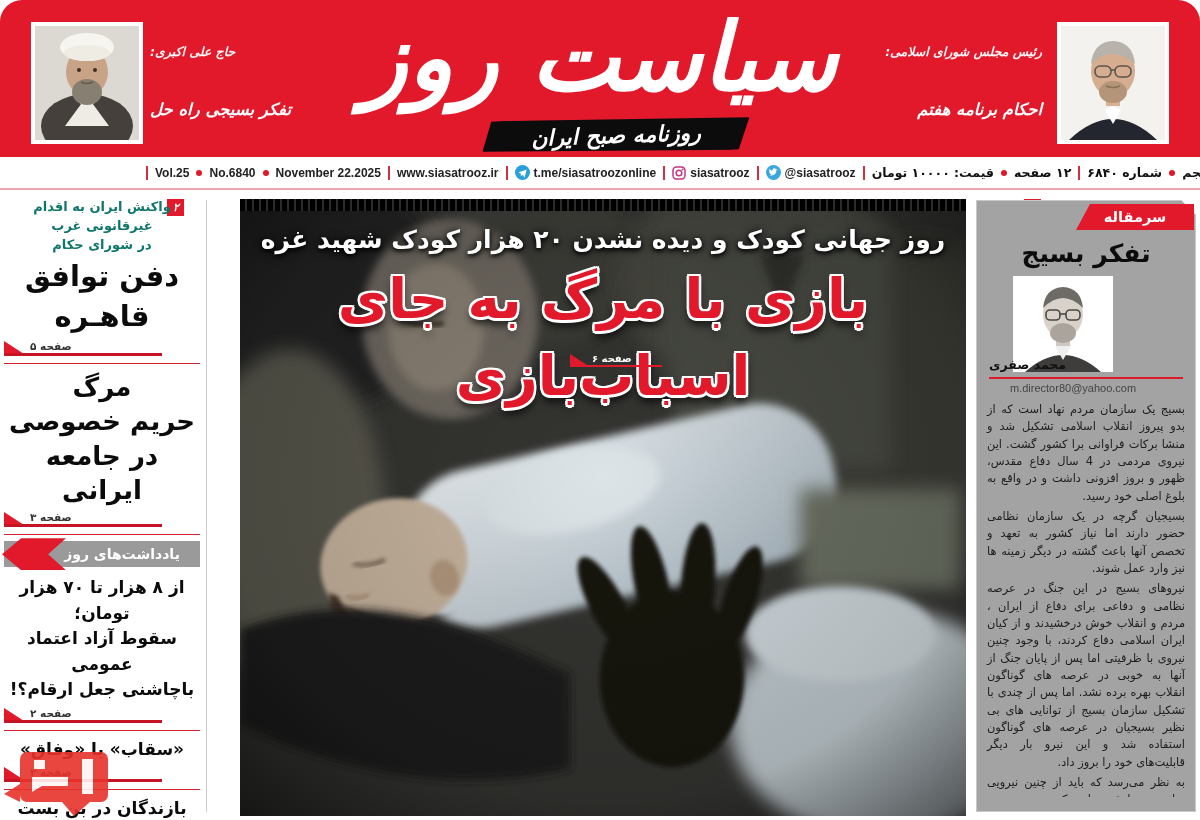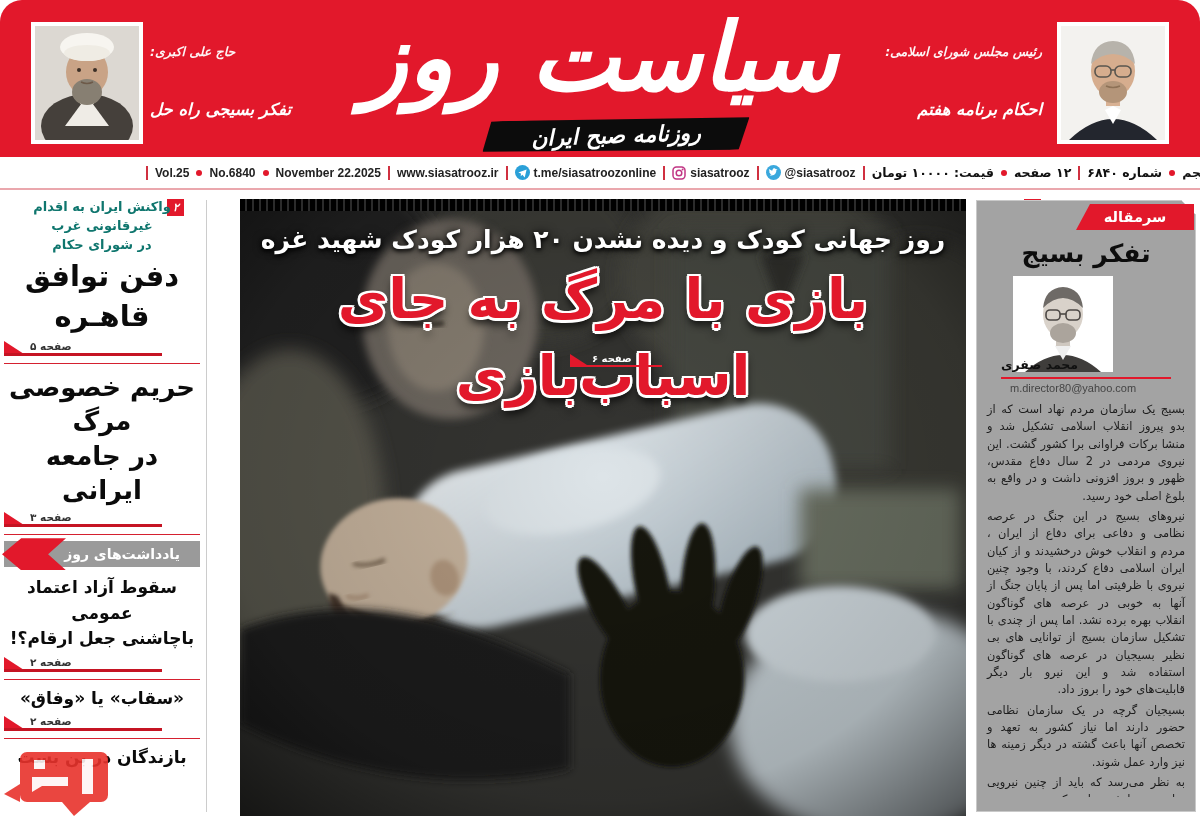--- a/index.html
+++ b/index.html
@@ -79,21 +79,21 @@
   .ph-marker .mtext{position:absolute;left:22px;bottom:3px;font-size:10px;font-weight:700;color:#fff;direction:rtl;}
   
   .editorial{position:absolute;left:976px;top:200px;width:220px;height:612px;box-sizing:border-box;
              border:1px solid #c9c9c9;background:#a3a3a3;overflow:hidden;
              clip-path:polygon(0 0,calc(100% - 15px) 0,100% 15px,100% 100%,0 100%);}
   .ed-tab{position:absolute;left:1076px;top:204px;width:118px;height:26px;background:var(--red);z-index:5;
           clip-path:polygon(14px 0,100% 0,100% 100%,0 100%);
           display:flex;align-items:center;justify-content:center;color:#fff;font-size:14.5px;font-weight:800;direction:rtl;}
   .ed-title{margin-top:38px;text-align:center;font-size:25px;font-weight:800;color:#0c0c0c;direction:rtl;}
   .ed-portrait{width:100px;height:96px;margin:8px auto 0 36px;display:block;}
-  .ed-author-row{position:relative;margin:-18px 24px 0;border-bottom:2.5px solid var(--red);
+  .ed-author-row{position:relative;margin:-18px 12px 0;border-bottom:2.5px solid var(--red);
                  padding-bottom:4px;text-align:left;direction:ltr;}
   .ed-author{font-size:12.5px;font-weight:800;color:#111;direction:rtl;display:inline-block;}
   .ed-email{text-align:left;font-size:11px;color:#444;margin:3px 14px 7px;
             font-family:"Liberation Sans","DejaVu Sans",sans-serif;padding-left:19px;}
   .ed-body{direction:rtl;text-align:justify;font-size:11.4px;line-height:1.52;color:#1d1d1d;
            padding:0 10px;height:396px;overflow:hidden;}
   .ed-body p{margin:0 0 3px;}
   
   .watermark{position:absolute;left:4px;top:750px;width:118px;height:66px;opacity:.9;z-index:6;pointer-events:none;}
 </style>
@@ -216,37 +216,38 @@
       <div class="sb-title-xl">قاهـره</div>
       <div class="marker">
         <span class="mtri"></span>
         <span class="mline"></span>
         <span class="mtext">صفحه ۵</span>
       </div>
     </div>
     <div class="sep"></div>
 
     <div>
+      <div class="sb-title-l">مرگ</div>
       <div class="sb-title-l">حریم خصوصی</div>
-      <div class="sb-title-l">مرگ</div>
       <div class="sb-title-l">در جامعه ایرانی</div>
       <div class="marker">
         <span class="mtri"></span>
         <span class="mline"></span>
         <span class="mtext">صفحه ۳</span>
       </div>
     </div>
     <div class="sep"></div>
 
     <div class="section-band">
       <span class="ribbon"></span>
       <span class="label">یادداشت‌های روز</span>
     </div>
 
     <div>
+      <div class="sb-title-m">از ۸ هزار تا ۷۰ هزار تومان؛</div>
       <div class="sb-title-m">سقوط آزاد اعتماد عمومی</div>
       <div class="sb-title-m">باچاشنی جعل ارقام؟!</div>
       <div class="marker">
         <span class="mtri"></span>
         <span class="mline"></span>
         <span class="mtext">صفحه ۲</span>
       </div>
     </div>
     <div class="sep"></div>
 
@@ -345,23 +346,23 @@
       <ellipse cx="50" cy="57" rx="13" ry="10" fill="#aba49c"></ellipse>
       <rect x="33" y="34" width="14" height="10" rx="4" fill="none" stroke="#4c4845" stroke-width="1.6"></rect>
       <rect x="53" y="34" width="14" height="10" rx="4" fill="none" stroke="#4c4845" stroke-width="1.6"></rect>
       <line x1="47" y1="38" x2="53" y2="38" stroke="#4c4845" stroke-width="1.6"></line>
     </svg>
     <div class="ed-author-row">
       <span class="ed-author">محمد صفری</span>
     </div>
     <div class="ed-email">m.director80@yahoo.com</div>
     <div class="ed-body">
-      <p>بسیج یک سازمان مردم نهاد است که از بدو پیروز انقلاب اسلامی تشکیل شد و منشا برکات فراوانی برا کشور گشت. این نیروی مردمی در 2 سال دفاع مقدس، ظهور و بروز افزونی داشت و در واقع به بلوغ اصلی خود رسید.</p>
+      <p>بسیج یک سازمان مردم نهاد است که از بدو پیروز انقلاب اسلامی تشکیل شد و منشا برکات فراوانی برا کشور گشت. این نیروی مردمی در 4 سال دفاع مقدس، ظهور و بروز افزونی داشت و در واقع به بلوغ اصلی خود رسید.</p>
+      <p>بسیجیان گرچه در یک سازمان نظامی حضور دارند اما نیاز کشور به تعهد و تخصص آنها باعث گشته در دیگر زمینه ها نیز وارد عمل شوند.</p>
       <p>نیروهای بسیج در این جنگ در عرصه نظامی و دفاعی برای دفاع از ایران ، مردم و انقلاب خوش درخشیدند و از کیان ایران اسلامی دفاع کردند، با وجود چنین نیروی با ظرفیتی اما پس از پایان جنگ از آنها به خوبی در عرصه های گوناگون انقلاب بهره برده نشد. اما پس از چندی با تشکیل سازمان بسیج از توانایی های بی نظیر بسیجیان در عرصه های گوناگون استفاده شد و این نیرو بار دیگر قابلیت‌های خود را بروز داد.</p>
-      <p>بسیجیان گرچه در یک سازمان نظامی حضور دارند اما نیاز کشور به تعهد و تخصص آنها باعث گشته در دیگر زمینه ها نیز وارد عمل شوند.</p>
       <p>به نظر می‌رسد که باید از چنین نیرویی مناسب‌تر ظرفیت‌سازی کرده و در زمینه خدمات اقتصادی،اجتماعی، فرهنگی و عمرانی بیشتر استفاده شود.</p>
 
     </div>
   </section>
   <div class="ed-tab">سرمقاله</div>
 
   <div class="watermark">
     <svg viewBox="0 0 118 66" width="118" height="66">
       <polygon points="0,44 16,34 16,52" fill="#e8322c"></polygon>
       <rect x="16" y="2" width="88" height="50" rx="7" fill="#e8322c"></rect>

